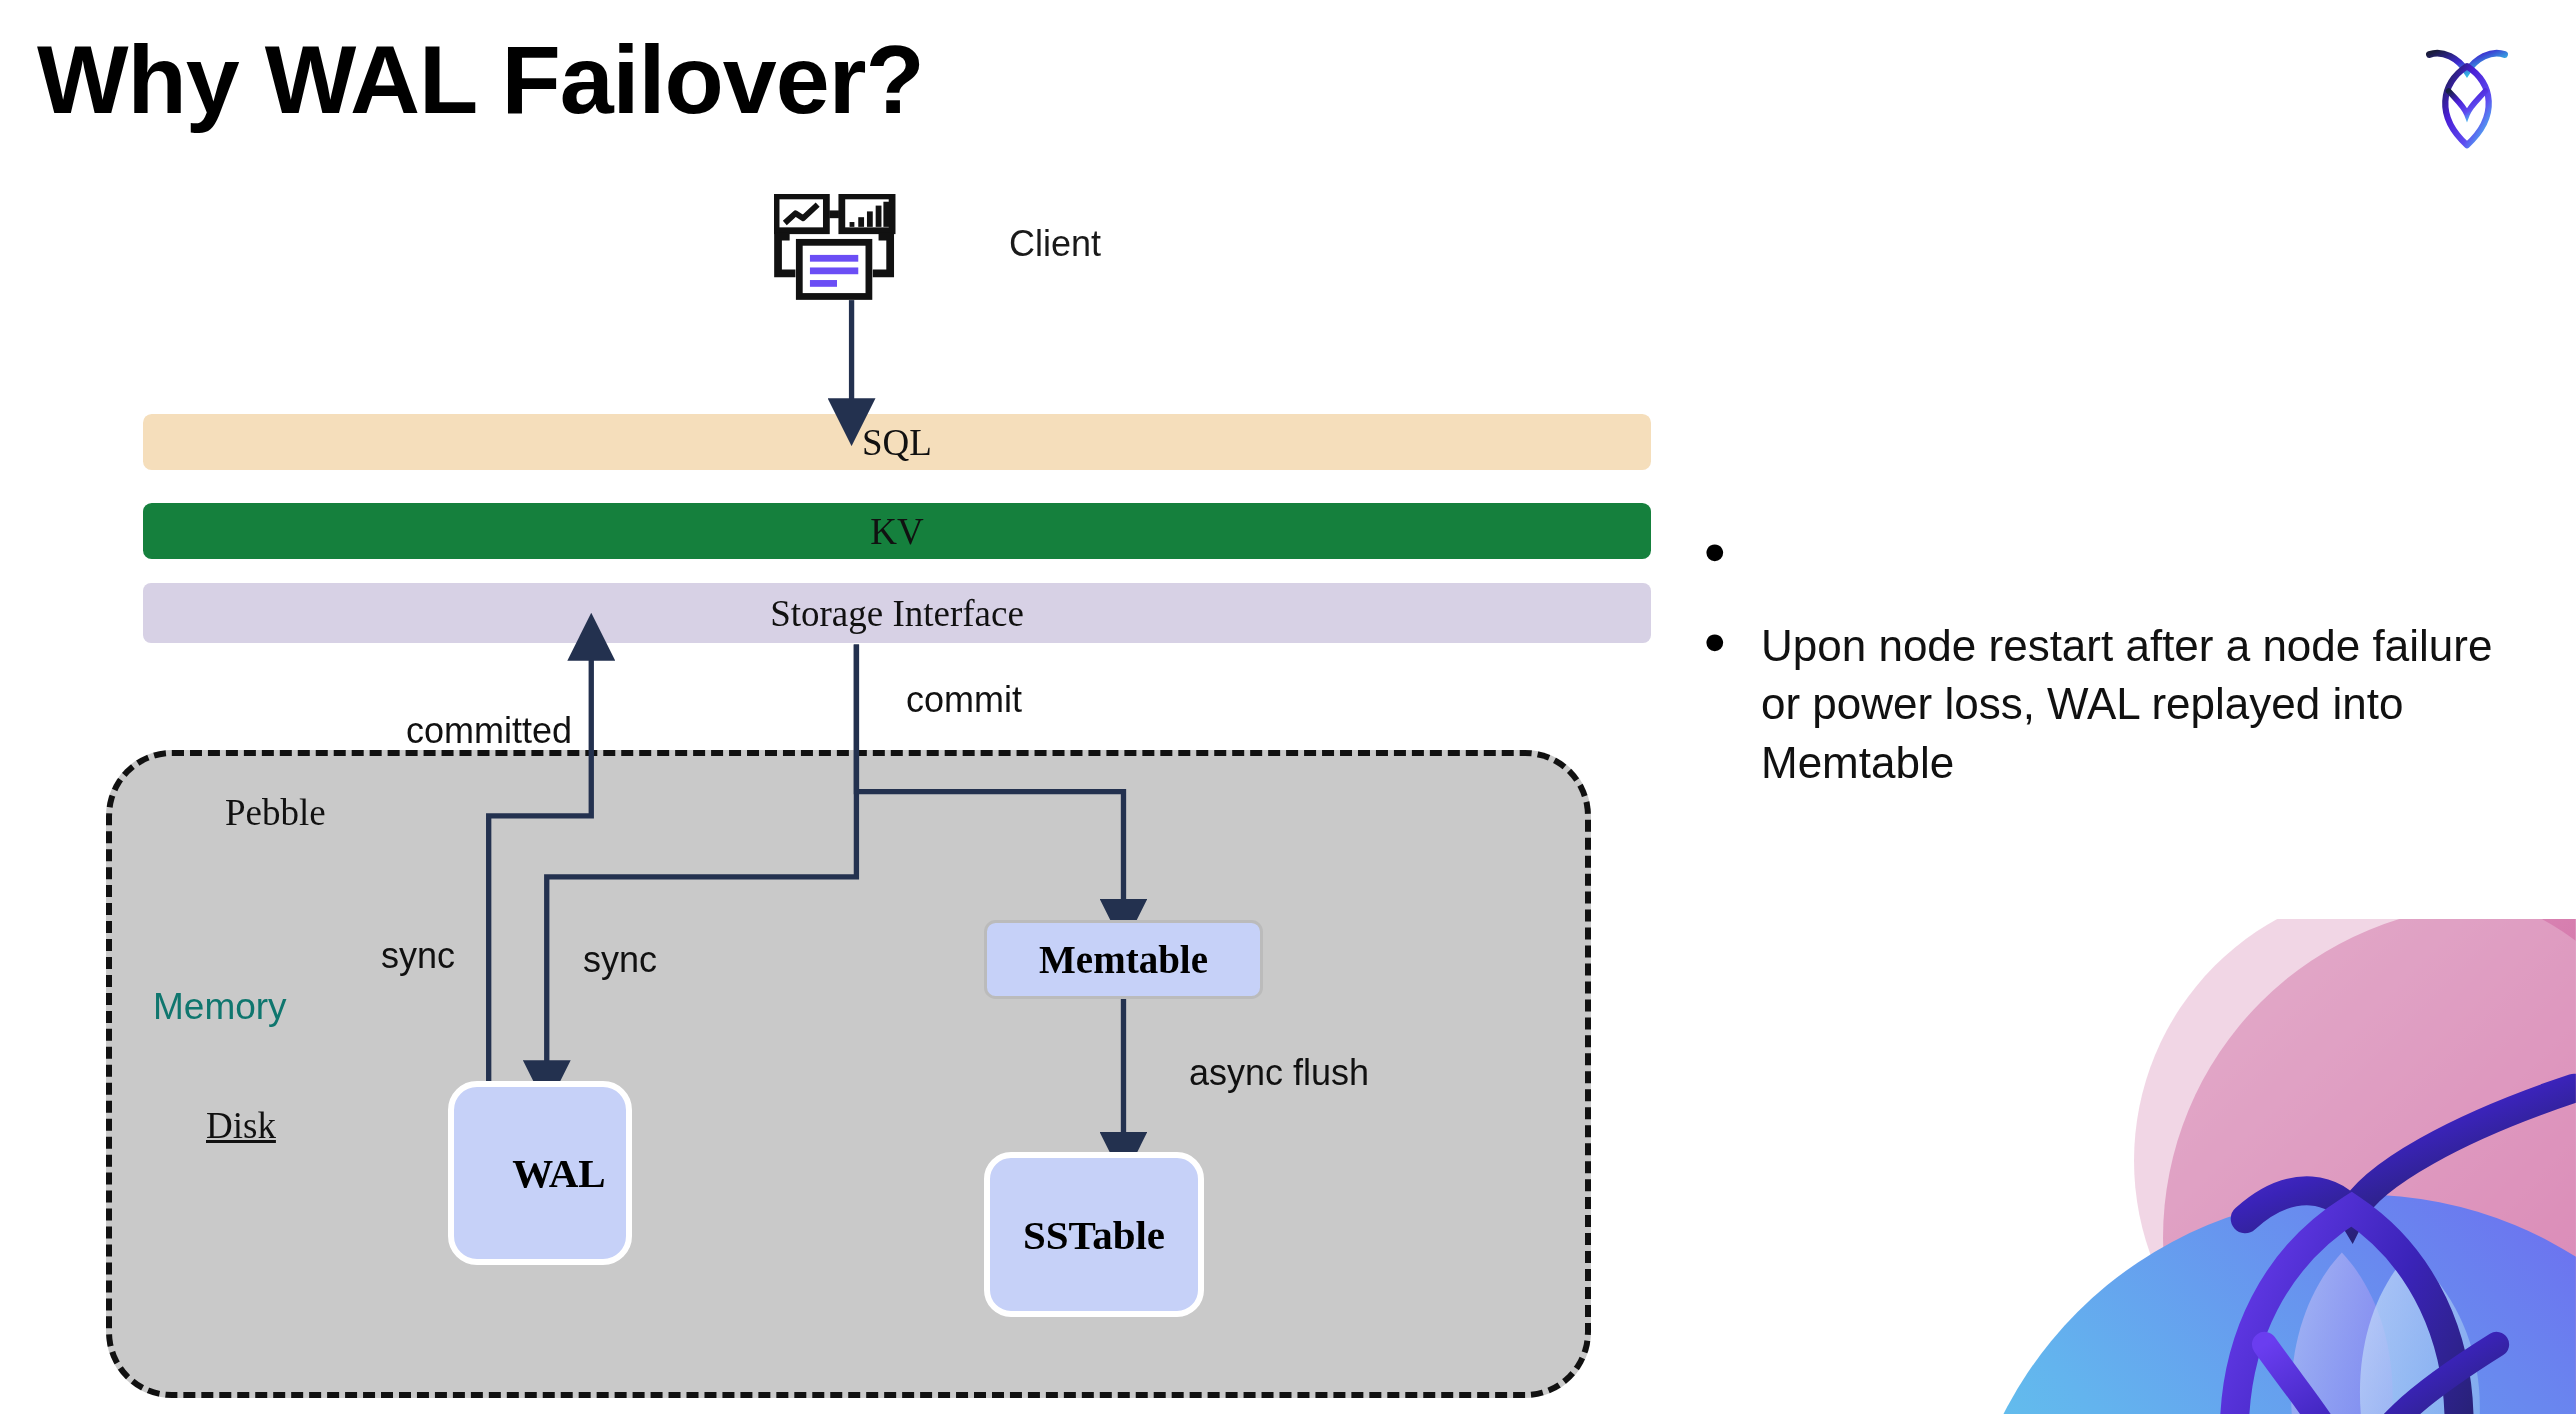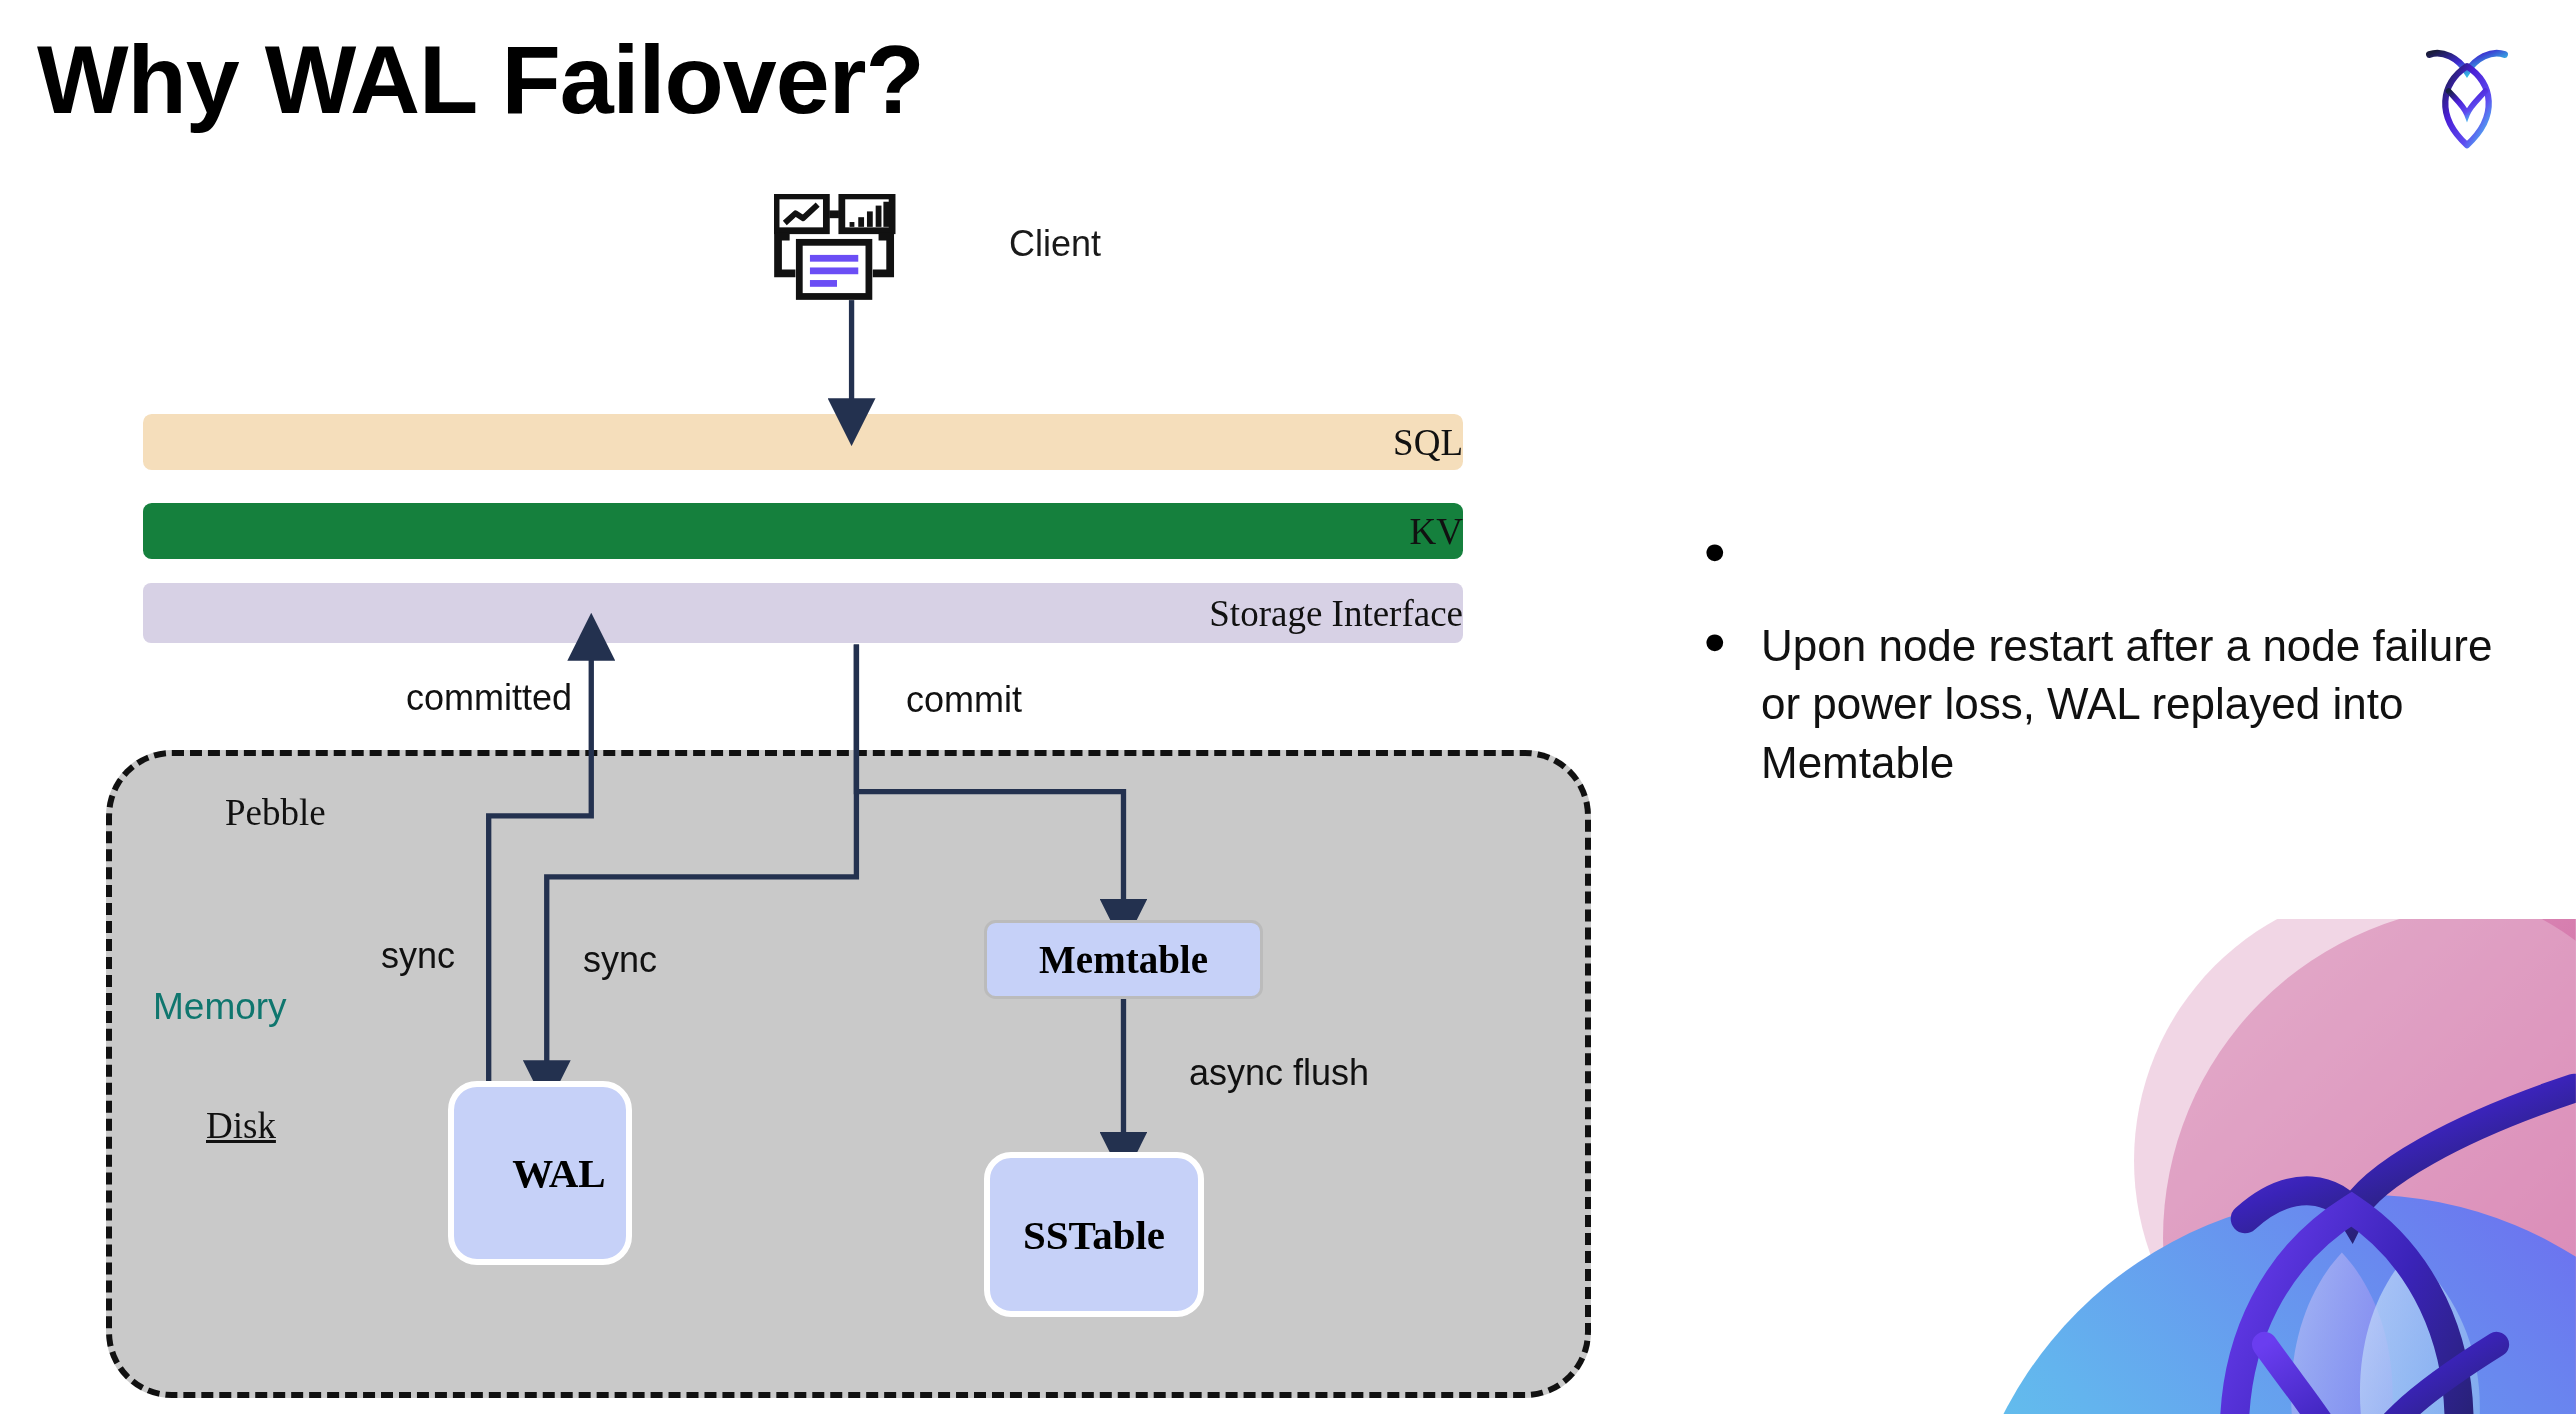--- a/index.html
+++ b/index.html
@@ -19,23 +19,23 @@
 
   
   #client-icon{position:absolute;left:774px;top:194px;width:155px;height:116px;}
   #client-label{
     position:absolute;left:1009px;top:223px;
     font-family:"Liberation Sans",sans-serif;font-size:36px;color:#1a1a1a;
   }
 
   
   .layer-bar{
-    position:absolute;left:143px;width:1320px;
+    position:absolute;left:143px;width:1508px;
     border-radius:8.7px;
-    display:flex;align-items:center;justify-content:flex-end;
+    display:flex;align-items:center;justify-content:center;
     font-family:"Liberation Serif",serif;font-size:37px;color:#111;
   }
   #layer-sql{top:414px;height:56px;background:#F5DEBB;}
   #layer-kv{top:503px;height:56px;background:#15803d;}
   #layer-storage{top:583px;height:60px;background:#D7D1E5;border-radius:8px;}
 
   
   #pebble-container{
     position:absolute;left:106px;top:750px;width:1485px;height:648px;
     border:6.8px dashed #111;border-radius:66px;
@@ -76,21 +76,21 @@
     border:6.8px solid #FFFFFF;border-radius:27px;
     font-size:41px;box-sizing:border-box;
   }
 
   
   .edge-label{
     position:absolute;
     font-family:"Liberation Sans",sans-serif;font-size:36px;color:#111;
     white-space:nowrap;
   }
-  #label-committed{left:406px;top:677px;}
+  #label-committed{left:406px;top:710px;}
   #label-commit{left:906px;top:679px;}
   #label-sync-left{left:381px;top:935px;}
   #label-sync-right{left:583px;top:939px;}
   #label-asyncflush{left:1189px;top:1052px;}
 
   
   #edges{position:absolute;left:0;top:0;width:2576px;height:1415px;pointer-events:none;}
 
   
   #bullet-list{

